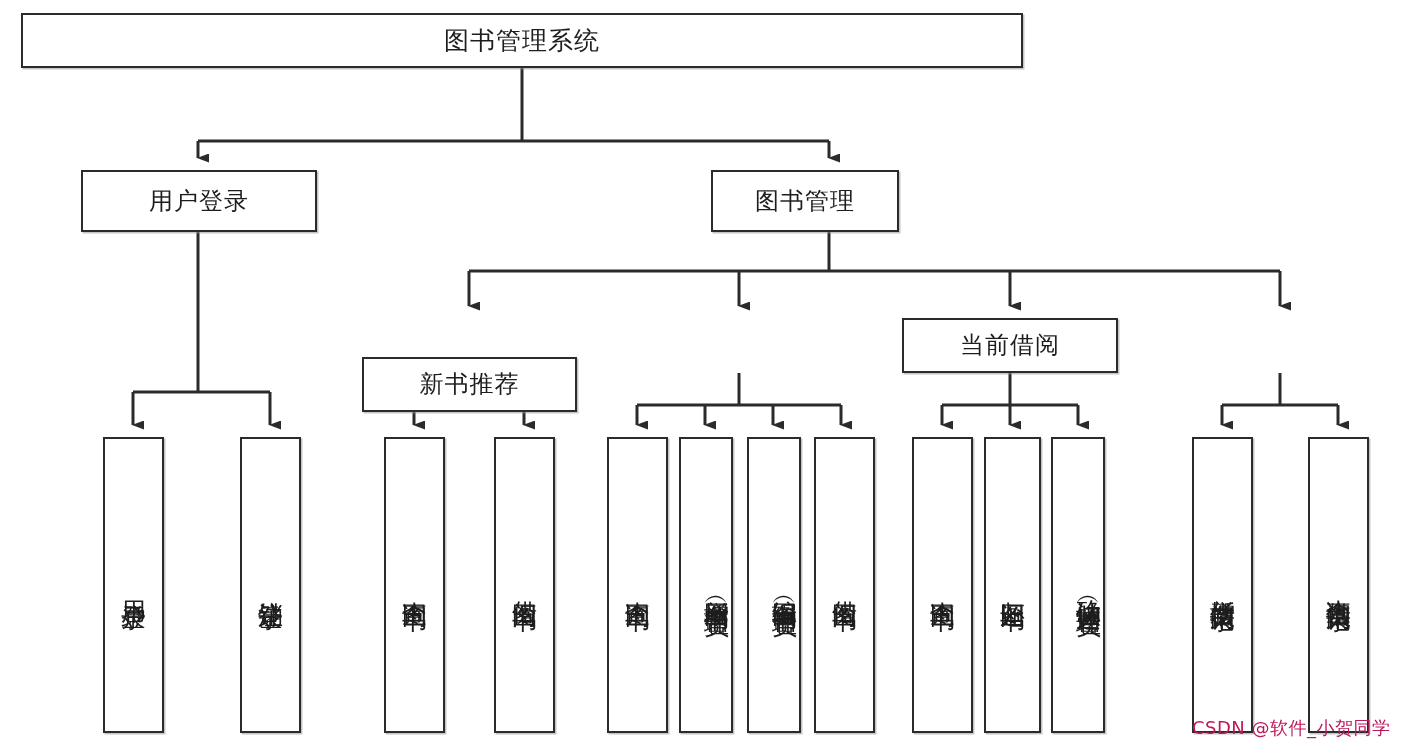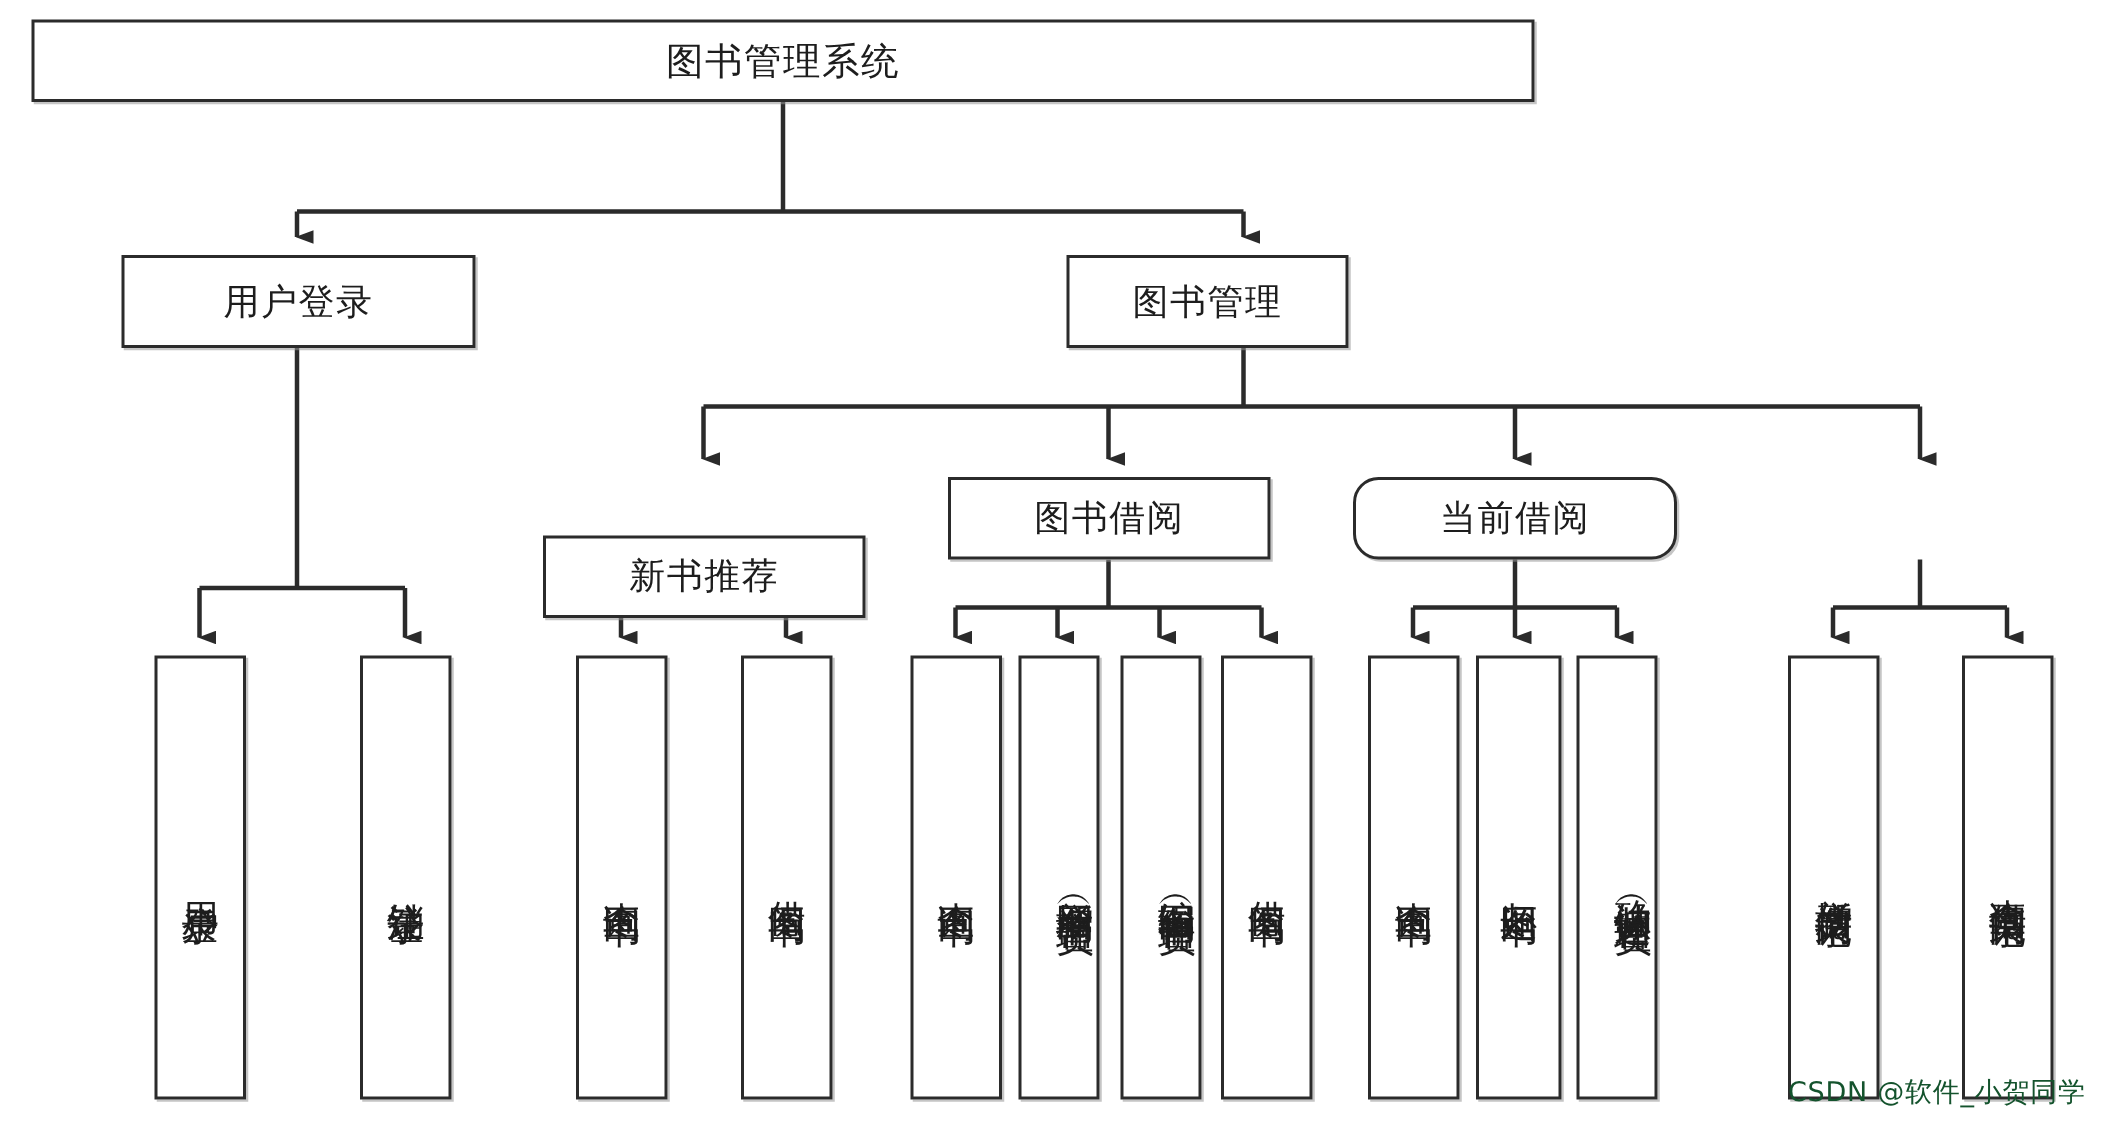--- a/index.html
+++ b/index.html
@@ -55,21 +55,21 @@
     font-size: 25px;
     line-height: 1.16;
     letter-spacing: 2px;
     white-space: nowrap;
     display: block;
   }
   .node-v.align-top { align-items: flex-start; padding-top: 8px; }
   .watermark {
     position: absolute;
     font-size: 18px;
-    color: #14532d;
+    color: #be185d;
     white-space: nowrap;
     letter-spacing: 0.5px;
     font-family: "DejaVu Sans", "Liberation Sans", sans-serif;
   }
 </style>
 </head>
 <body>
 
 <div id="diagram-root">
 
@@ -133,25 +133,22 @@
   </div>
 
   <div class="node node-h" style="left:711px; top:170px; width:188px; height:62px;">
     <span class="node-label">图书管理</span>
   </div>
 
   <div class="node node-h" style="left:362px; top:318px; width:215px; height:55px;margin-top:39px;">
     <span class="node-label">新书推荐</span>
   </div>
 
-  <div class="node node-h" style="left:632px; top:318px; width:215px; height:55px;">
-    <span class="node-label">图书借阅</span>
-  </div>
-
-  <div class="node node-h" style="left:902px; top:318px; width:216px; height:55px;border-radius:17px;">
+
+  <div class="node node-h" style="left:902px; top:318px; width:216px; height:55px;">
     <span class="node-label">当前借阅</span>
   </div>
 
 
   <div class="node node-v" style="left:103px; top:437px; width:61px; height:296px;">
     <span class="node-label">用户登录</span>
   </div>
 
   <div class="node node-v" style="left:240px; top:437px; width:61px; height:296px;">
     <span class="node-label">注销登录</span>

